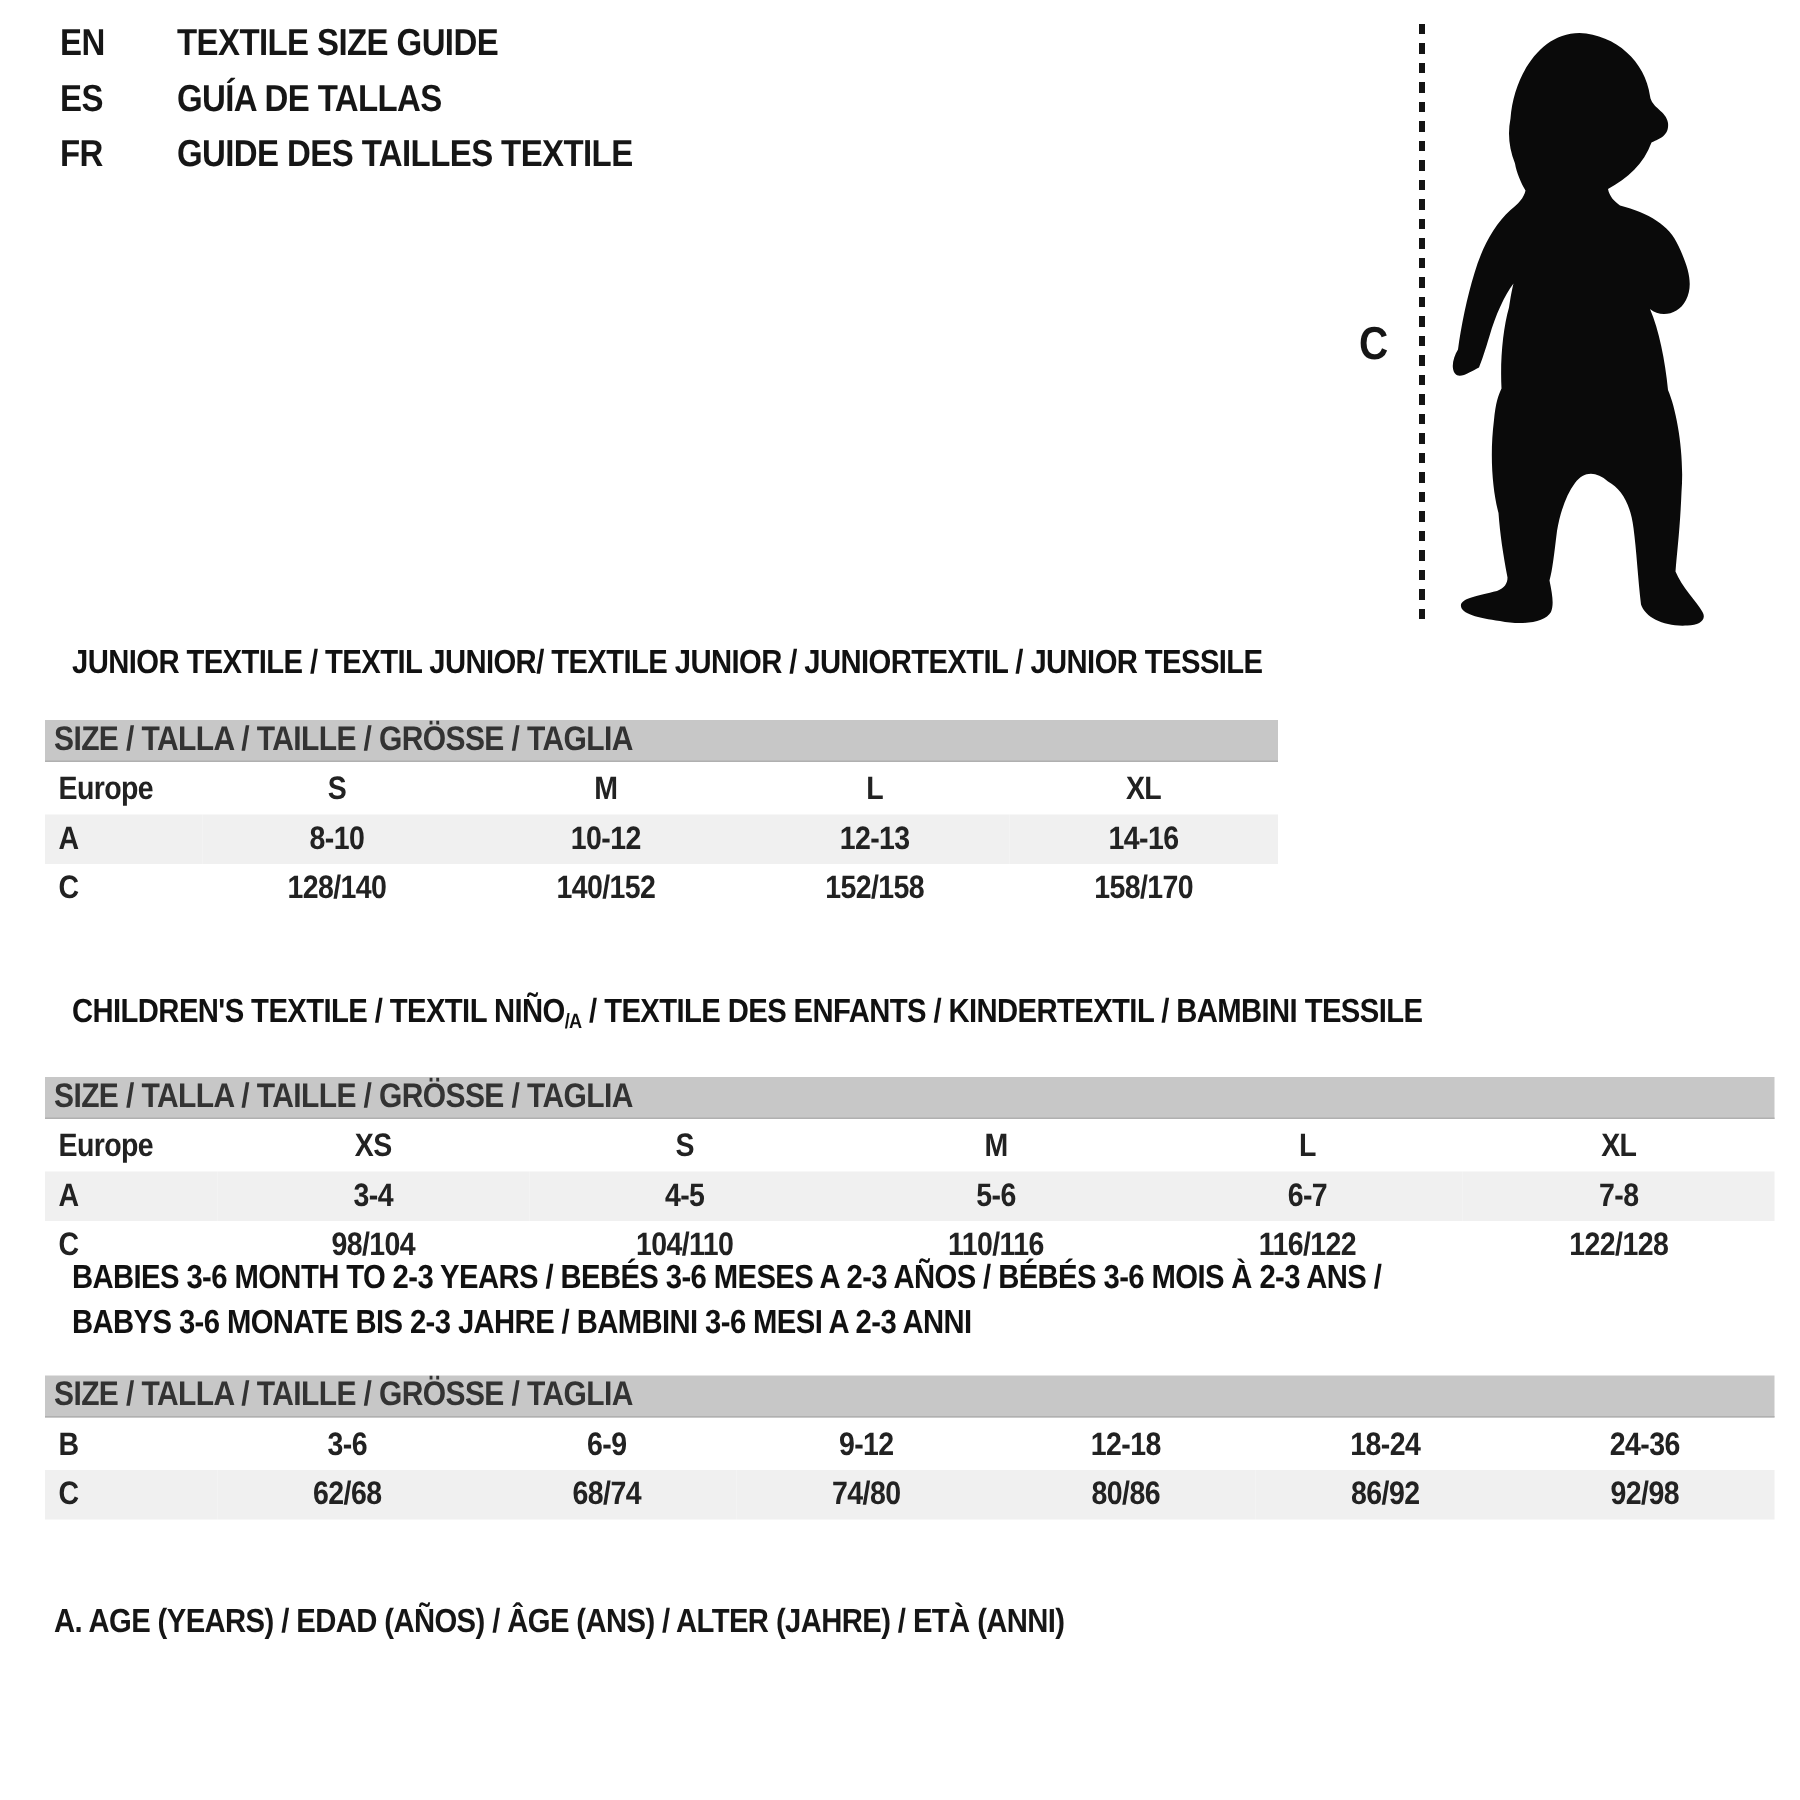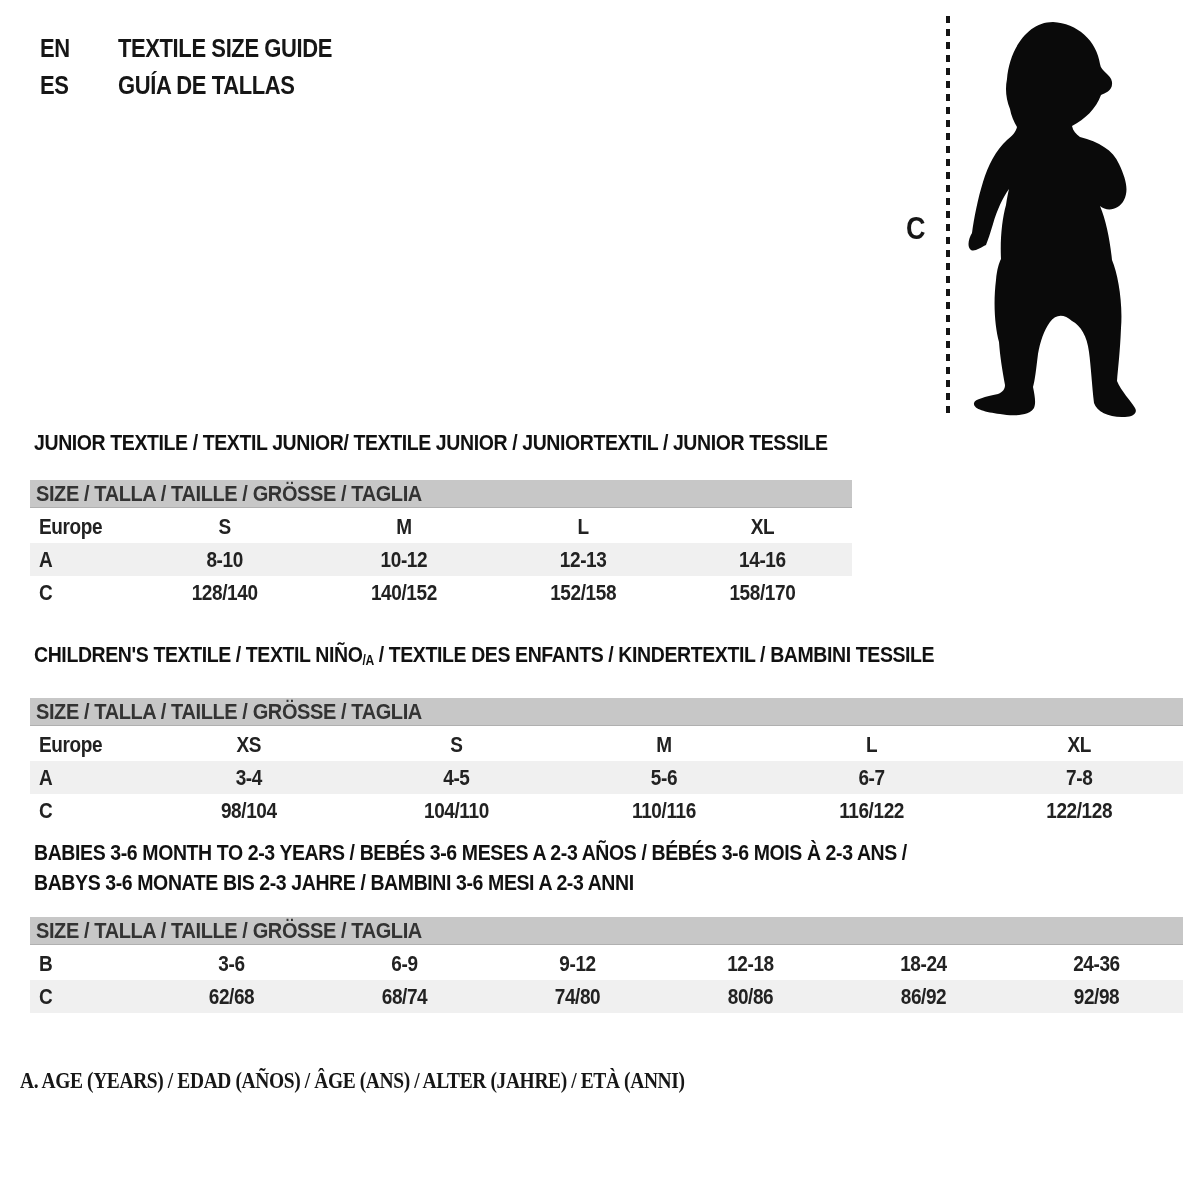--- a/index.html
+++ b/index.html
@@ -6,65 +6,69 @@
   .page{
     position:relative;width:1200px;height:1200px;background:#ffffff;
     font-family:"Liberation Sans","DejaVu Sans",sans-serif;color:#1a1a1a;overflow:hidden;
   }
   
   .cnd{display:inline-block;transform:scaleY(1.14);transform-origin:center center;
        letter-spacing:-0.4px;white-space:nowrap;}
   .lang-list .cnd,.sec h2 .cnd,.bar .cnd,td.lbl .cnd,.footnotes .cnd{transform-origin:left center;}
 
   
-  .lang-list{position:absolute;left:40px;top:30px;}
+  .lang-list{position:absolute;left:40px;top:10px;}
   .lang-row{display:grid;grid-template-columns:78px auto;height:37px;align-items:center;
             font-size:22px;font-weight:700;color:#161616;}
 
   
   .dash-line{position:absolute;left:946px;top:16px;width:4px;height:400px;
              background:repeating-linear-gradient(to bottom,#141414 0 7px,transparent 7px 13px);}
   .measure-label{position:absolute;left:906px;top:214px;font-size:27px;font-weight:700;color:#161616;}
   .toddler{position:absolute;left:960px;top:12px;width:182px;height:410px;}
 
   
   .sec{position:absolute;left:30px;}
   .sec-junior{top:431px;width:822px;}
-  .sec-children{top:643px;width:1153px;}
+  .sec-children{top:664px;width:1153px;}
   .sec-babies{top:837px;width:1153px;}
-  .sec h2{margin:0 0 27px 4px;font-size:19.5px;font-weight:700;line-height:22px;color:#111111;}
+  .sec h2{margin:0 0 27px 18px;font-size:19.5px;font-weight:700;line-height:22px;color:#111111;}
   .sec-babies h2{line-height:30px;margin-bottom:20px;}
   .sub{font-size:0.62em;vertical-align:-0.28em;}
   .bar{height:28px;background:#c7c7c7;border-bottom:1px solid #b0b0b0;display:flex;
        align-items:center;padding-left:6px;box-sizing:border-box;}
   .bar span{font-size:20px;font-weight:700;color:#333333;}
   table.size{width:100%;border-collapse:collapse;table-layout:fixed;margin-top:2px;}
   table.size td{height:33px;text-align:center;font-size:19px;font-weight:700;padding:0;color:#222222;}
   table.size td.lbl{text-align:left;padding-left:9px;}
   tr.alt{background:#f0f0f0;}
   .sec-junior col.col-label{width:105px;}
   .sec-children col.col-label,.sec-babies col.col-label{width:115px;}
 
   
-  .footnotes{position:absolute;left:20px;top:1070px;font-family:Liberation Serif, serif;}
+  .footnotes{position:absolute;left:36px;top:1070px;}
   .footnotes .note{height:33px;font-size:19.5px;font-weight:700;color:#161616;}
 </style>
 </head>
 <body>
 
 <div class="page">
 
   <div class="lang-list">
     <div class="lang-row">
       <span class="cnd">EN</span>
       <span class="cnd">TEXTILE SIZE GUIDE</span>
     </div>
     <div class="lang-row">
       <span class="cnd">ES</span>
       <span class="cnd">GUÍA DE TALLAS</span>
+    </div>
+    <div class="lang-row">
+      <span class="cnd">FR</span>
+      <span class="cnd">GUIDE DES TAILLES TEXTILE</span>
     </div>
   </div>
 
   <div class="dash-line"></div>
   <div class="measure-label cnd">C</div>
   <svg class="toddler" viewBox="0 0 182 410" xmlns="http://www.w3.org/2000/svg">
     <path fill="#0a0a0a" d="M93,10
       C117,11 137,29 140,52 C141,60 151,62 152,70 C153,79 145,81 141,83
       C136,97 125,107 112,114 C113,119 116,122 120,125
       C139,130 153,138 159,152 C166,167 169,178 164,188 C159,198 147,200 140,194

